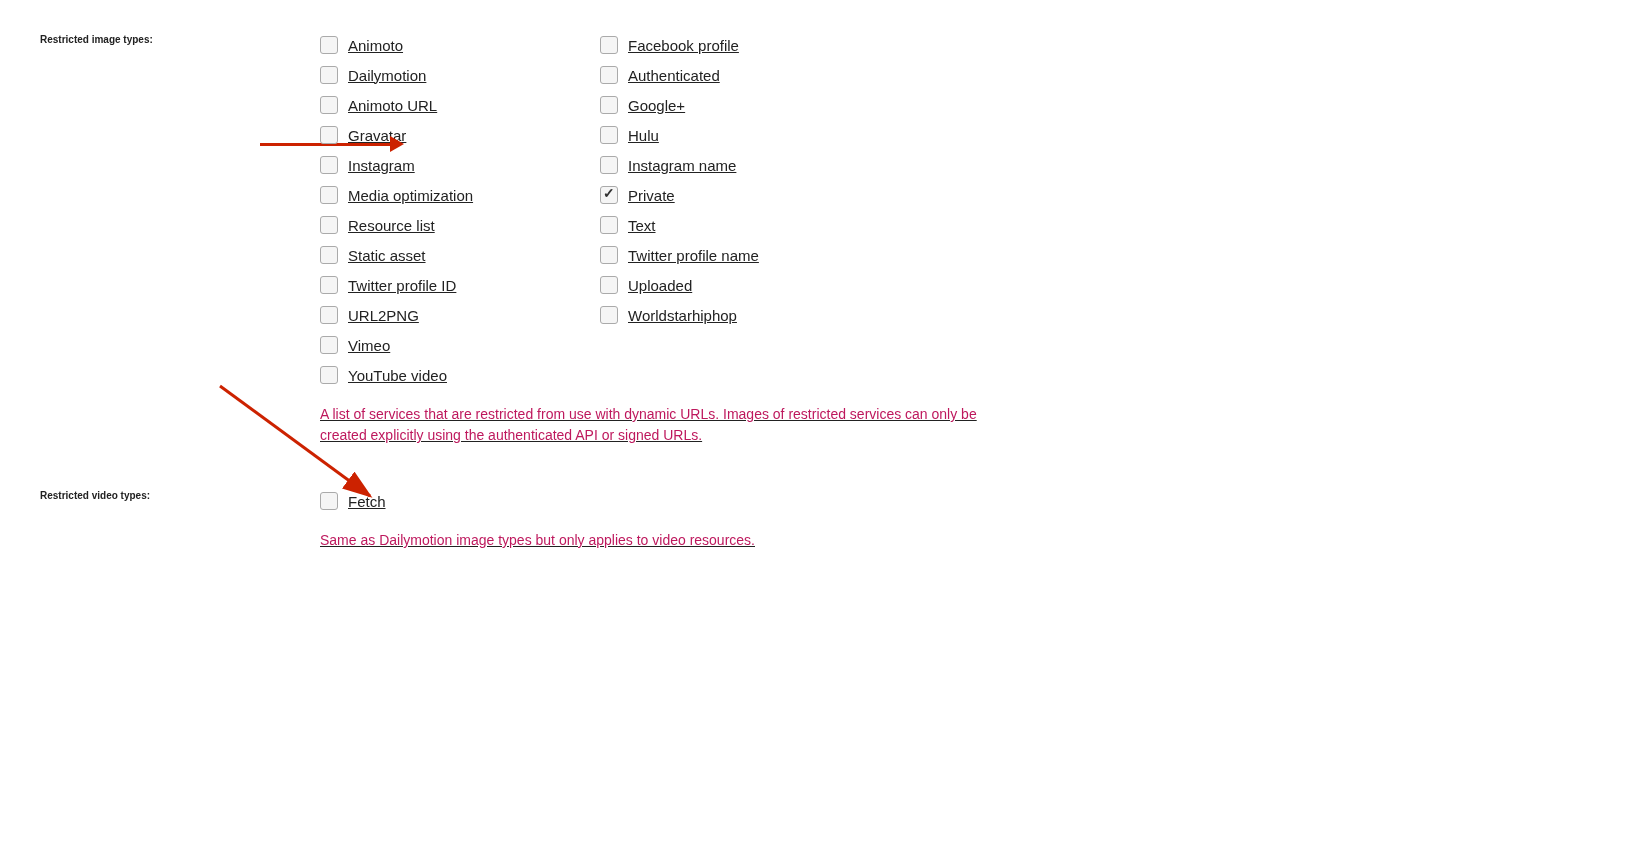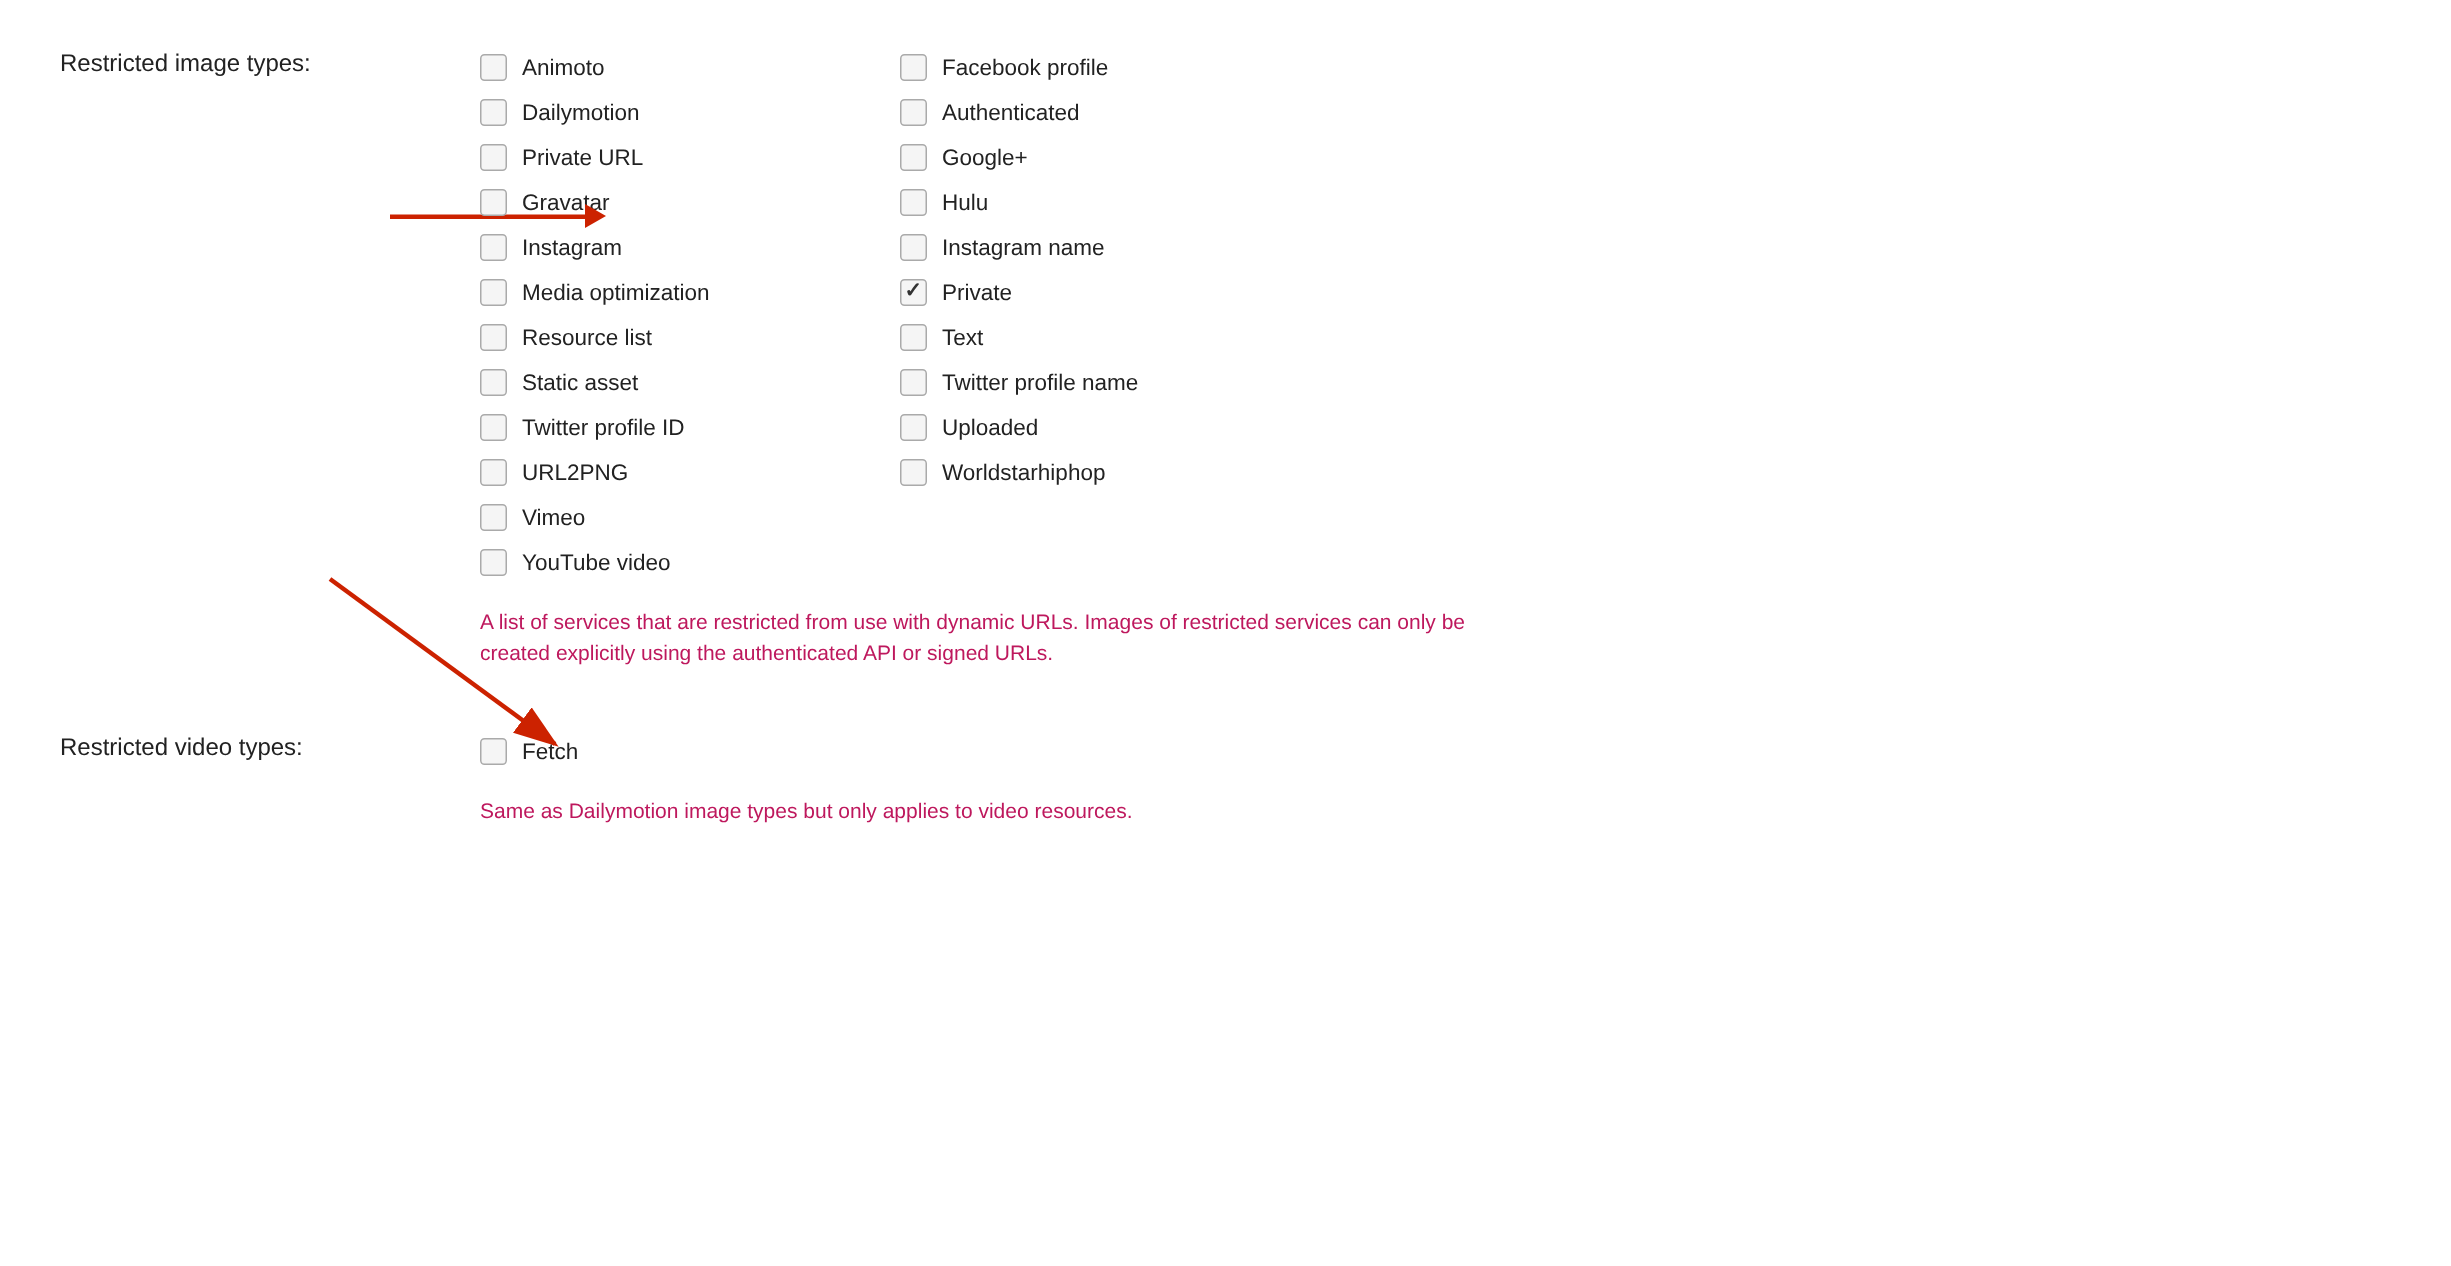--- a/index.html
+++ b/index.html
@@ -12,32 +12,33 @@
     }
 
     .section {
       display: flex;
       align-items: flex-start;
       margin-bottom: 40px;
       position: relative;
     }
 
     .section-label {
-      font-weight: 400;
-      font-size: 16px;
+      font-weight: 700;
+      font-size: 10px;
       min-width: 280px;
       padding-top: 4px;
       flex-shrink: 0;
     }
 
     .checkboxes-area {
       display: flex;
       flex-direction: column;
       gap: 0;
       flex: 1;
+      text-decoration: underline;
     }
 
     .checkbox-columns {
       display: grid;
       grid-template-columns: 280px 280px;
       gap: 0;
     }
 
     .checkbox-item {
       display: flex;
@@ -137,21 +138,21 @@
         <div class="checkbox-item">
           <input type="checkbox" id="animoto" style="">
           <label class="checkbox-label" for="animoto">Animoto</label>
         </div>
         <div class="checkbox-item">
           <input type="checkbox" id="dailymotion" style="">
           <label class="checkbox-label" for="dailymotion">Dailymotion</label>
         </div>
         <div class="checkbox-item">
           <input type="checkbox" id="fetched_url" style="">
-          <label class="checkbox-label" for="fetched_url">Private URL</label>
+          <label class="checkbox-label" for="fetched_url">Animoto URL</label>
         </div>
         <div class="checkbox-item">
           <input type="checkbox" id="gravatar" style="">
           <label class="checkbox-label" for="gravatar">Gravatar</label>
         </div>
         <div class="checkbox-item">
           <input type="checkbox" id="instagram" style="">
           <label class="checkbox-label" for="instagram">Instagram</label>
         </div>
         <div class="checkbox-item">

